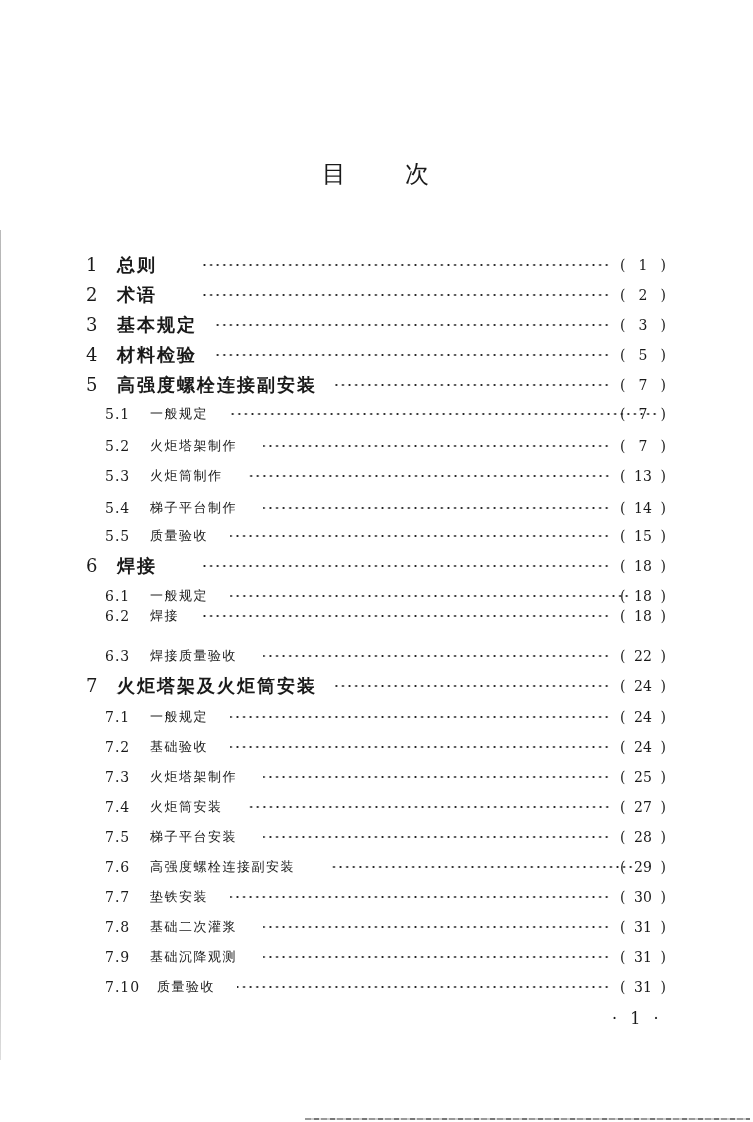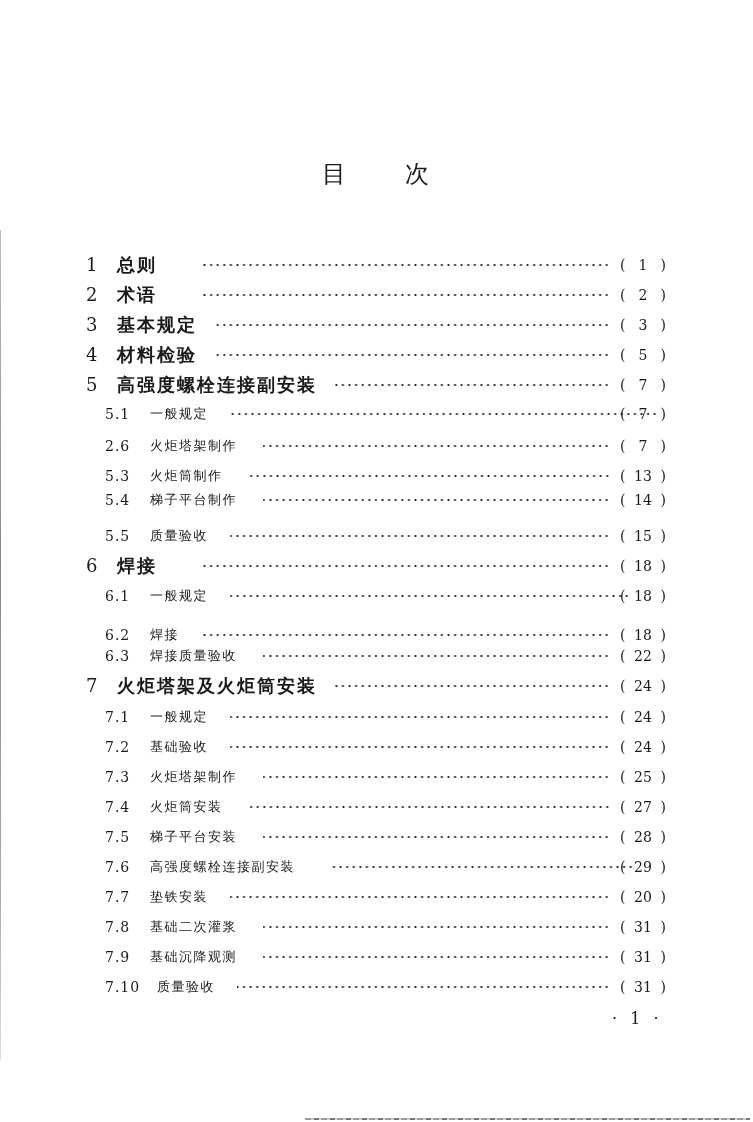--- a/index.html
+++ b/index.html
@@ -120,40 +120,40 @@
       <span class="num">5.1</span>
       <span class="label">一般规定</span>
       <span class="dots" style="left: 230px;"></span>
       <span class="page">
         <span>(</span>
         <span class="pn">7</span>
         <span>)</span>
       </span>
     </div>
     <div class="row lvl2" style="top: 180.6px;">
-      <span class="num">2.6</span>
+      <span class="num">5.2</span>
       <span class="label">火炬塔架制作</span>
       <span class="dots" style="left: 263px;"></span>
       <span class="page">
         <span>(</span>
         <span class="pn">7</span>
         <span>)</span>
       </span>
     </div>
     <div class="row lvl2" style="top: 210.7px;">
       <span class="num">5.3</span>
       <span class="label">火炬筒制作</span>
       <span class="dots" style="left: 246.5px;"></span>
       <span class="page">
         <span>(</span>
         <span class="pn">13</span>
         <span>)</span>
       </span>
     </div>
-    <div class="row lvl2" style="top: 235px;">
+    <div class="row lvl2" style="top: 243px;">
       <span class="num">5.4</span>
       <span class="label">梯子平台制作</span>
       <span class="dots" style="left: 263px;"></span>
       <span class="page">
         <span>(</span>
         <span class="pn">14</span>
         <span>)</span>
       </span>
     </div>
     <div class="row lvl2" style="top: 270.9px;">
@@ -179,21 +179,21 @@
     <div class="row lvl2" style="top: 331.1px; padding-left: 20px;">
       <span class="num">6.1</span>
       <span class="label">一般规定</span>
       <span class="dots" style="left: 230px;"></span>
       <span class="page">
         <span>(</span>
         <span class="pn">18</span>
         <span>)</span>
       </span>
     </div>
-    <div class="row lvl2" style="top: 370px;">
+    <div class="row lvl2" style="top: 351px;">
       <span class="num">6.2</span>
       <span class="label">焊接</span>
       <span class="dots" style="left: 200px;"></span>
       <span class="page">
         <span>(</span>
         <span class="pn">18</span>
         <span>)</span>
       </span>
     </div>
     <div class="row lvl2" style="top: 391.3px;">
@@ -275,21 +275,21 @@
         <span class="pn">29</span>
         <span>)</span>
       </span>
     </div>
     <div class="row lvl2" style="top: 632.1px;">
       <span class="num">7.7</span>
       <span class="label">垫铁安装</span>
       <span class="dots" style="left: 230px;"></span>
       <span class="page">
         <span>(</span>
-        <span class="pn">20</span>
+        <span class="pn">30</span>
         <span>)</span>
       </span>
     </div>
     <div class="row lvl2" style="top: 662.2px;">
       <span class="num">7.8</span>
       <span class="label">基础二次灌浆</span>
       <span class="dots" style="left: 263px;"></span>
       <span class="page">
         <span>(</span>
         <span class="pn">31</span>

